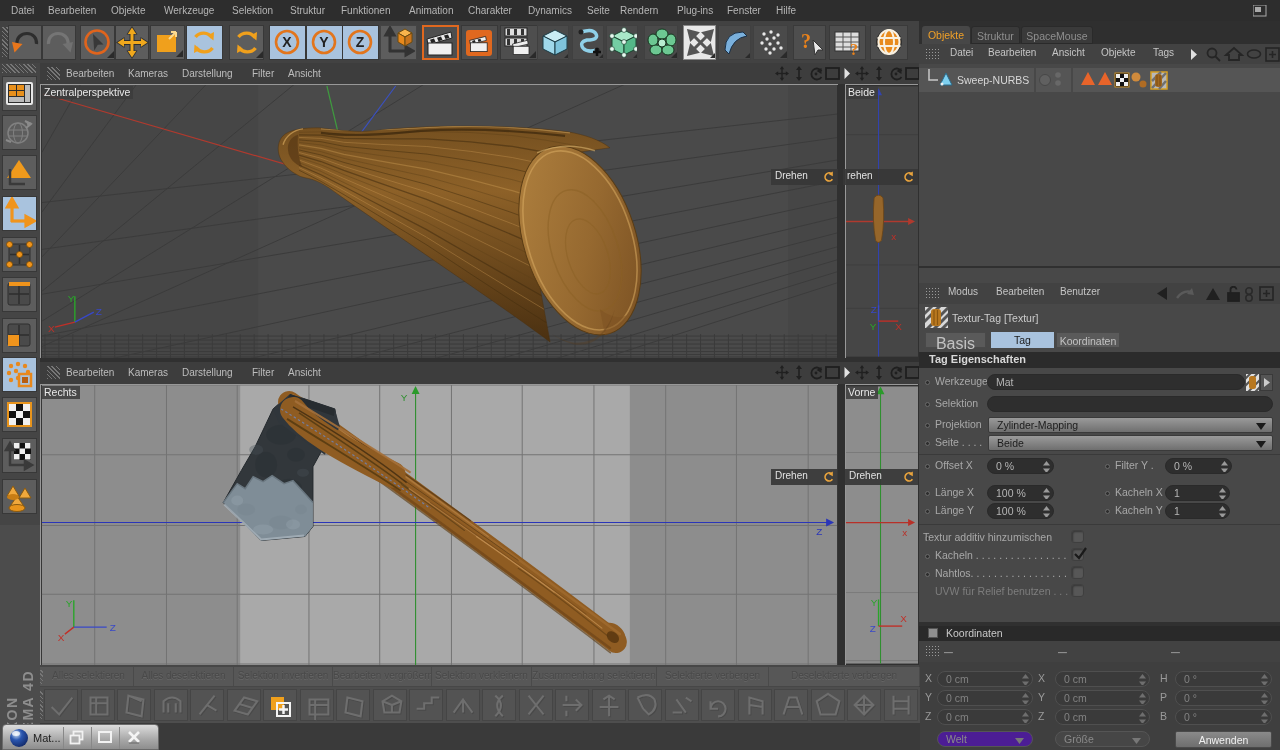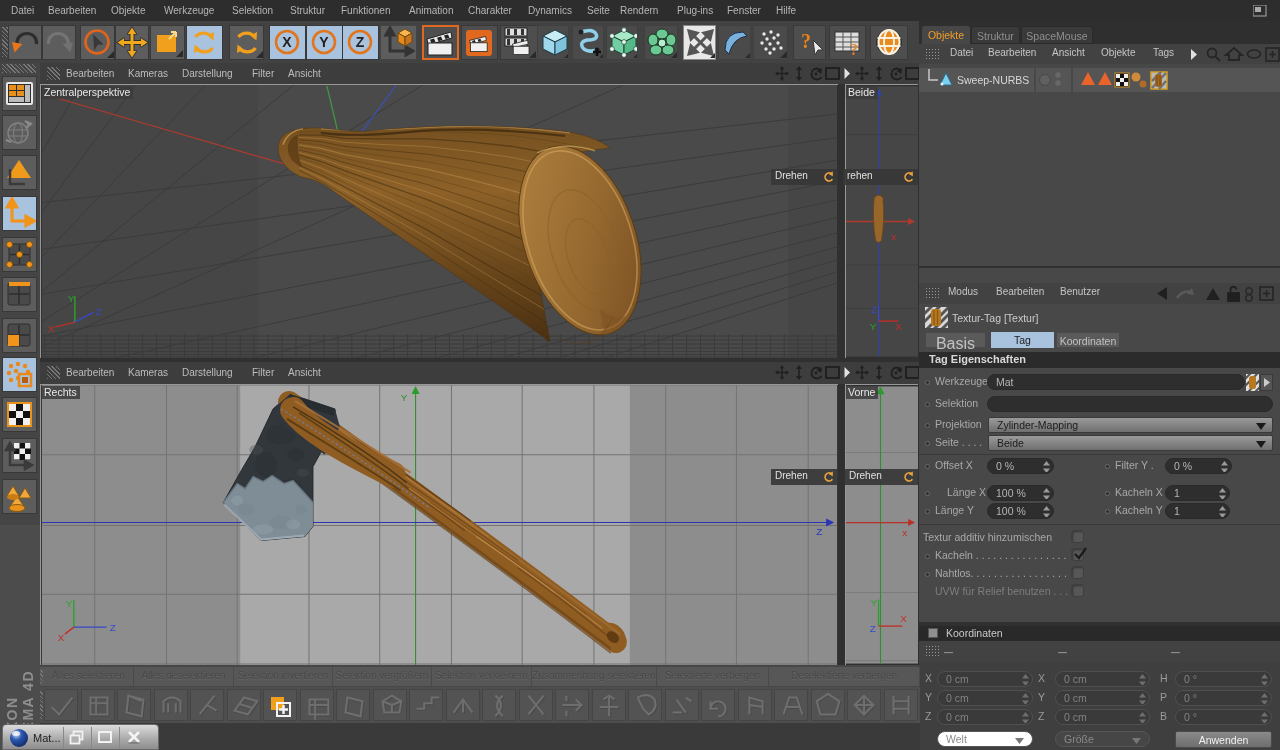--- a/index.html
+++ b/index.html
@@ -1029,21 +1029,21 @@
         <div class="blt" style="left:186px;top:443px"></div>
         <span class="lbl" style="left:196px;top:438px">Filter Y .</span>
         <div class="field" style="left:246px;top:437px;width:67px;">
           <span class="tx" style="">0 %</span>
           <svg class="spin" width="7" height="12">
             <path d="M3.5 0 L7 4.5 H0 Z" fill="#9a9a9a"></path>
             <path d="M3.5 12 L7 7.5 H0 Z" fill="#9a9a9a"></path>
           </svg>
         </div>
         <div class="blt" style="left:6px;top:470px"></div>
-        <span class="lbl" style="left:28px;top:465px">Länge X</span>
+        <span class="lbl" style="left:16px;top:465px">Länge X</span>
         <div class="field" style="left:68px;top:464px;width:67px;">
           <span class="tx" style="">100 %</span>
           <svg class="spin" width="7" height="12">
             <path d="M3.5 0 L7 4.5 H0 Z" fill="#9a9a9a"></path>
             <path d="M3.5 12 L7 7.5 H0 Z" fill="#9a9a9a"></path>
           </svg>
         </div>
         <div class="blt" style="left:186px;top:470px"></div>
         <span class="lbl" style="left:196px;top:465px">Kacheln X</span>
         <div class="field" style="left:246px;top:464px;width:65px;">
@@ -1166,41 +1166,41 @@
           </svg>
         </div>
         <span class="lbl" style="left:241px;top:689px;color:#9a9a9a">B</span>
         <div class="field" style="left:256px;top:688px;width:97px;background:#3a3a3a;border-color:#4f4f4f">
           <span class="tx" style="color:#828282">0 °</span>
           <svg class="spin" width="7" height="12">
             <path d="M3.5 0 L7 4.5 H0 Z" fill="#6e6e6e"></path>
             <path d="M3.5 12 L7 7.5 H0 Z" fill="#6e6e6e"></path>
           </svg>
         </div>
-        <div class="field" style="left:18px;top:710px;width:96px;background:#ffffff;border-color:#555">
+        <div class="field" style="left:18px;top:710px;width:96px;background:#4c1d95;border-color:#555">
           <span class="tx" style="color:#8a8a8a">Welt</span>
           <svg class="abs" style="right:8px;top:6px" width="9" height="6">
             <path d="M0 0 h9 l-4.5 6 Z" fill="#777"></path>
           </svg>
         </div>
         <div class="field" style="left:136px;top:710px;width:95px;background:#464646;border-color:#555">
           <span class="tx" style="color:#8a8a8a">Größe</span>
           <svg class="abs" style="right:8px;top:6px" width="9" height="6">
             <path d="M0 0 h9 l-4.5 6 Z" fill="#777"></path>
           </svg>
         </div>
         <div class="abs" style="left:256px;top:710px;width:97px;height:17px;background:linear-gradient(#8a8a8a,#6e6e6e);border-radius:2px;border:1px solid #4a4a4a;color:#f0f0f0;font-size:10.5px;text-align:center;padding-top:2px">Anwenden</div>
       </div>
 </div>
 <div id="bsel">
       <div class="grip" style="left:1px;top:3px;width:6px;height:14px"></div>
       <div class="selb" style="left:8px;width:90px;padding-top:3px">Alles selektieren</div>
       <div class="selb" style="left:98px;width:100px;padding-top:3px">Alles deselektieren</div>
       <div class="selb" style="left:198px;width:99px;padding-top:3px">Selektion invertieren</div>
-      <div class="selb" style="left:297px;width:99px;padding-top:3px">Selektion vergrößern</div>
+      <div class="selb" style="left:297px;width:99px;padding-top:3px">Bearbeiten vergrößern</div>
       <div class="selb" style="left:396px;width:100px;padding-top:3px">Selektion verkleinern</div>
       <div class="selb" style="left:496px;width:125px;padding-top:3px">Zusammenhang selektieren</div>
       <div class="selb" style="left:621px;width:112px;padding-top:3px">Selektierte verbergen</div>
       <div class="selb" style="left:733px;width:151px;padding-top:3px">Deselektierte verbergen</div>
     </div>
 <div id="bico">
       <div class="grip" style="left:1px;top:4px;width:6px;height:28px"></div>
       <div class="abs" style="left:8px;top:2px;width:34px;height:32px;border:1px solid #454545;background:#535353"><svg width="34" height="32" viewBox="0 0 34 34">
           <path d="M6 18 L14 26 L28 8" fill="none" stroke="#494949" stroke-width="2.2" transform="translate(1,1)"></path>
           <path d="M6 18 L14 26 L28 8" fill="none" stroke="#6e6e6e" stroke-width="2.2"></path>

